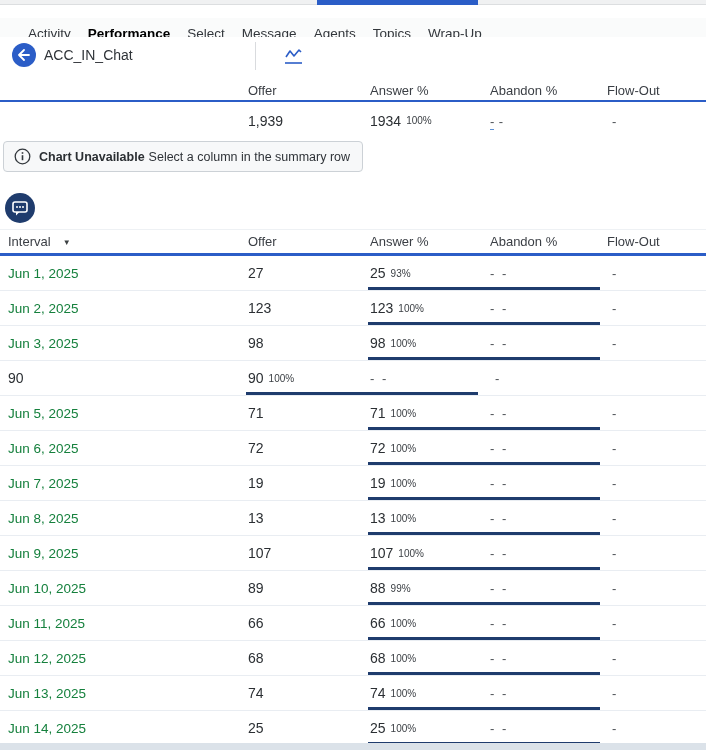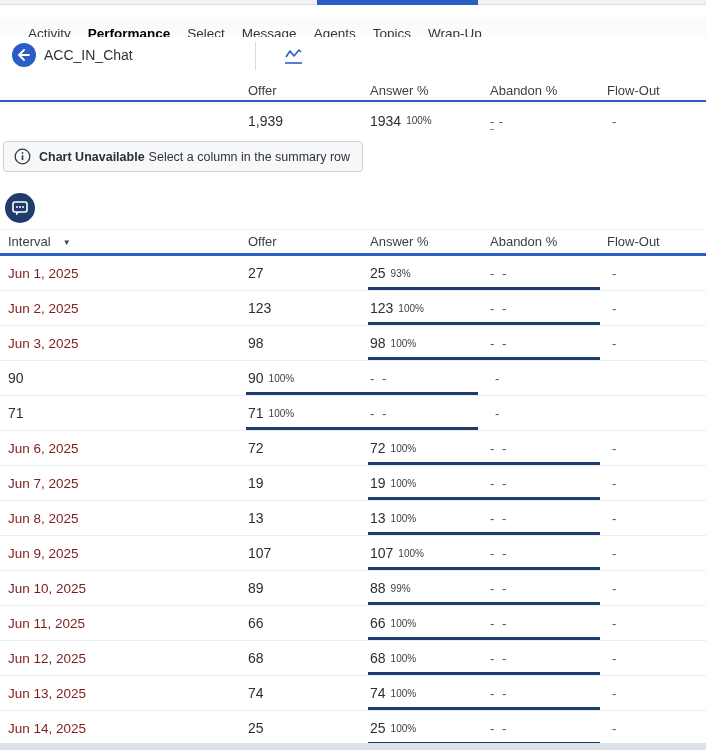--- a/index.html
+++ b/index.html
@@ -45,21 +45,21 @@
   
   .media-icon { position:absolute; top:193px; left:5px; width:30px; height:30px; border-radius:50%; background:#1f3c6d; display:flex; align-items:center; justify-content:center; }
 
   
   .table { position:absolute; top:229px; left:0; width:706px; border-top:1px solid #eef1f4; }
   .table-head { height:23px; align-items:center; }
   .table-head .hcell { font-size:13px; color:#3a3e44; cursor:pointer; white-space:nowrap; }
   .sort-caret { font-size:8px; color:#3c4043; margin-left:12px; vertical-align:1px; }
   .head-rule { width:706px; height:3px; background:#2b5dc7; }
   .row { height:35px; align-items:center; border-bottom:1px solid #e9edf2; }
-  .cell-interval { font-size:13.5px; color:#7f1d1d; }
+  .cell-interval { font-size:13.5px; color:#15803d; }
   .cell-offer { font-size:14px; color:#2b2f33; }
   .cell-answer { position:relative; height:100%; display:flex; align-items:center; cursor:pointer; }
   .answer-bar { position:absolute; left:-2px; bottom:0; width:232px; height:3px; background:#1f3c6d; }
   .cell-abandon { font-size:13px; color:#4c5055; letter-spacing:2px; }
   .cell-flow { font-size:13px; color:#4c5055; padding-left:5px; }
 
   .bottom-strip { position:absolute; top:743px; left:0; width:706px; height:7px; background:#dbe2e9; }
 </style>
 </head>
 <body>
@@ -200,20 +200,21 @@
     <div class="cell-offer">90</div>
     <div class="cell-answer">
       <span class="val">90</span>
             <span class="pct">100%</span>
       <span class="answer-bar"></span>
     </div>
     <div class="cell-abandon">- -</div>
     <div class="cell-flow">-</div>
   </div>
         <div class="grid row">
+    <div class="cell-interval">Jun 5, 2025</div>
     <div class="cell-offer">71</div>
     <div class="cell-answer">
       <span class="val">71</span>
             <span class="pct">100%</span>
       <span class="answer-bar"></span>
     </div>
     <div class="cell-abandon">- -</div>
     <div class="cell-flow">-</div>
   </div>
         <div class="grid row">

